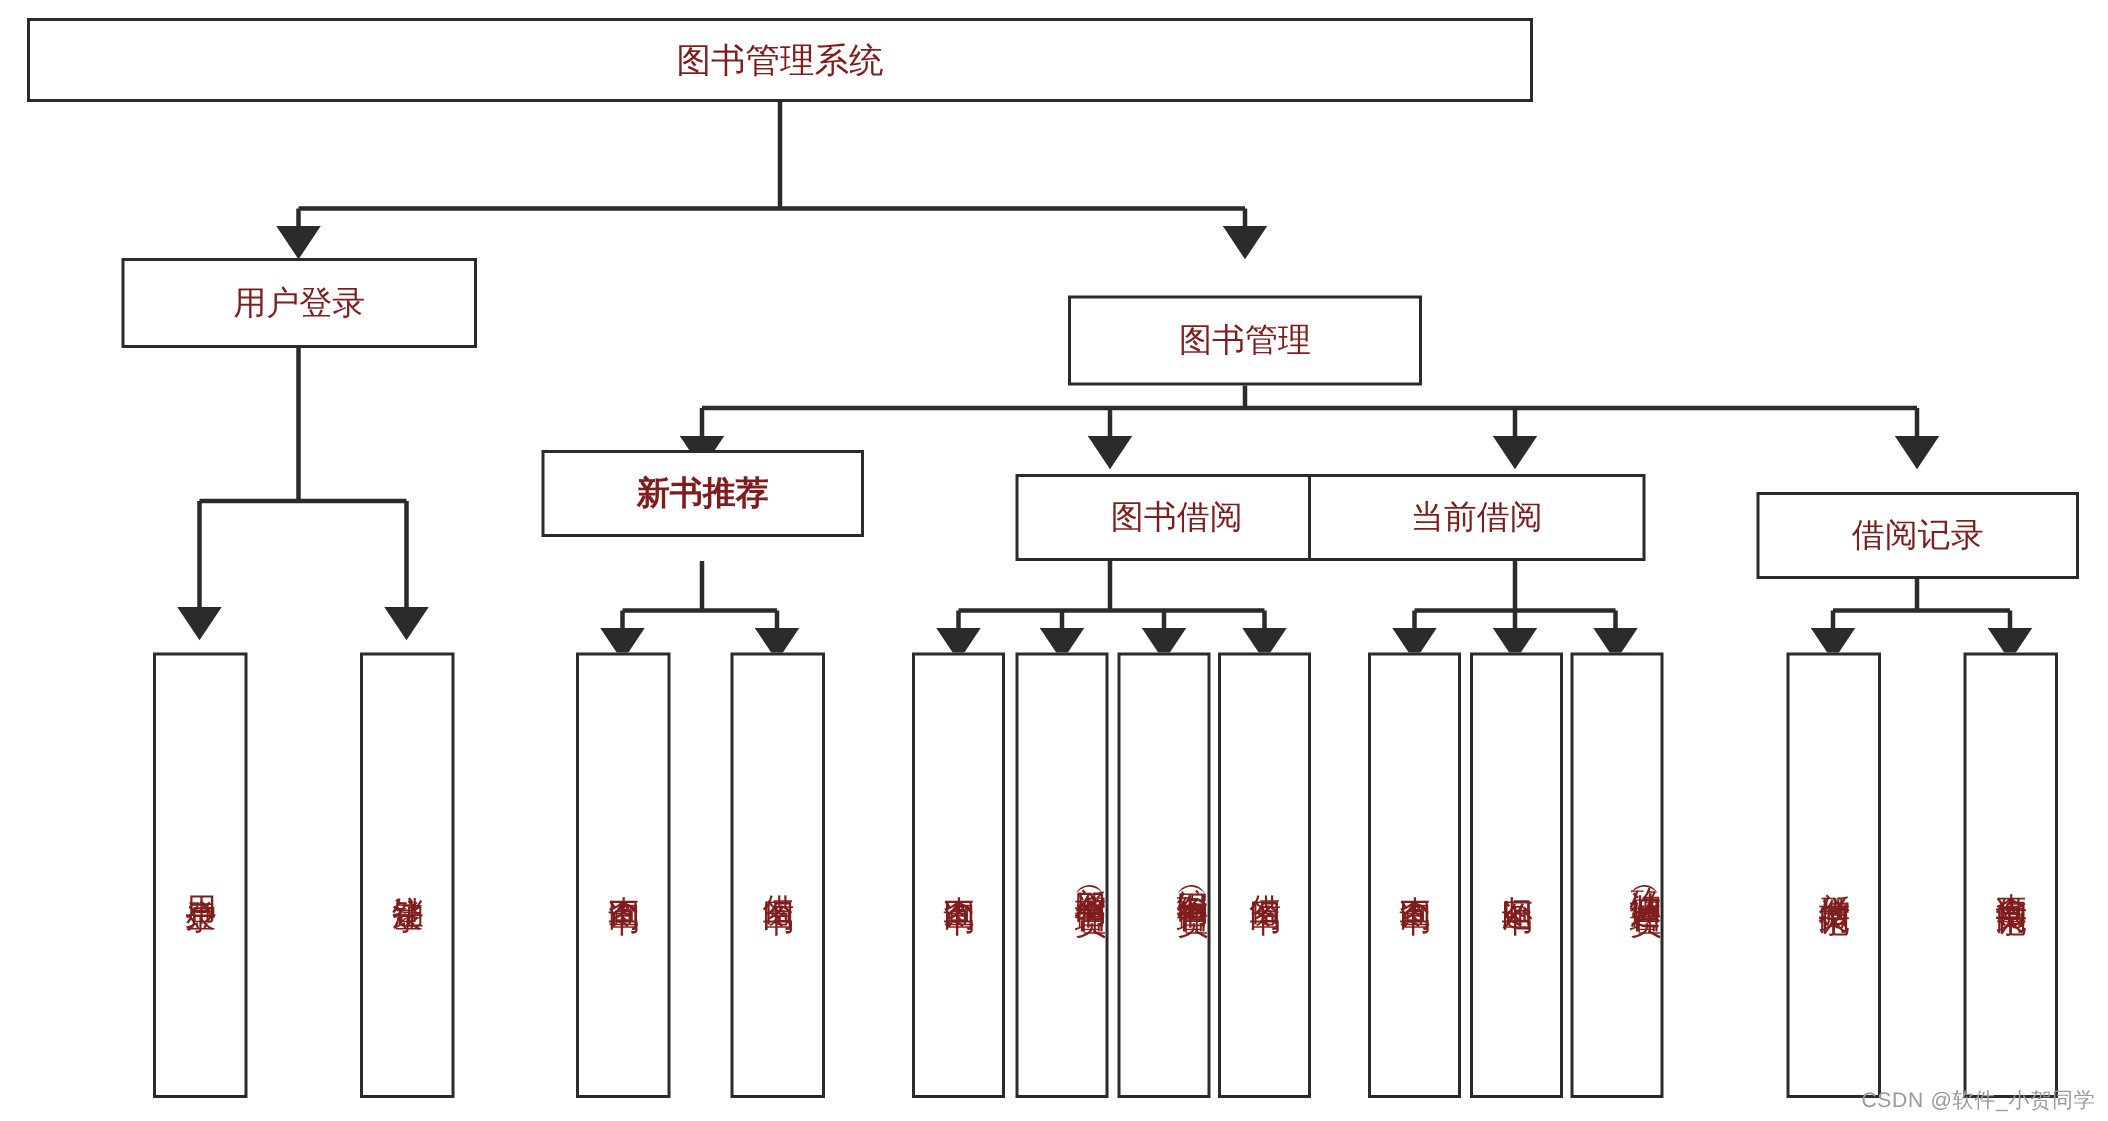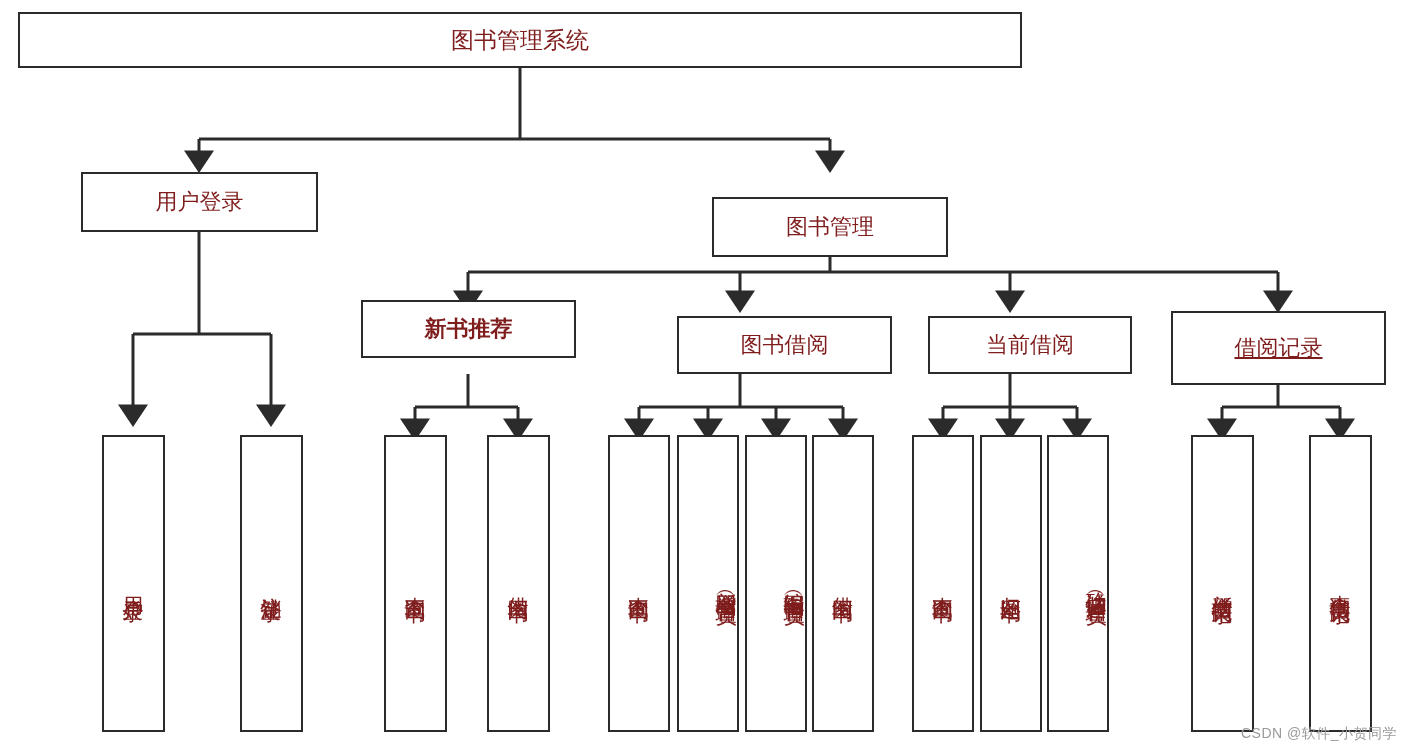--- a/index.html
+++ b/index.html
@@ -136,25 +136,25 @@
   </div>
 
   <div class="node lvl2" style="left:361px; top:300px; width:215px; height:58px;font-weight:bold;">
     <span class="label">新书推荐</span>
   </div>
 
   <div class="node lvl2" style="left:633px; top:316px; width:215px; height:58px;margin-left:44px;">
     <span class="label">图书借阅</span>
   </div>
 
-  <div class="node lvl2" style="left:928px; top:316px; width:204px; height:58px;">
+  <div class="node lvl2" style="left:872px; top:316px; width:225px; height:58px;">
     <span class="label">当前借阅</span>
   </div>
 
-  <div class="node lvl2" style="left:1171px; top:311px; width:215px; height:74px;text-decoration:underline;">
+  <div class="node lvl2" style="left:1171px; top:328px; width:215px; height:58px;">
     <span class="label">借阅记录</span>
   </div>
 
   <div class="node leaf" style="left:102px; top:435px; width:63px; height:297px;">
     <span class="label">用户登录</span>
   </div>
 
   <div class="node leaf" style="left:240px; top:435px; width:63px; height:297px;">
     <span class="label">注销登录</span>
   </div>

